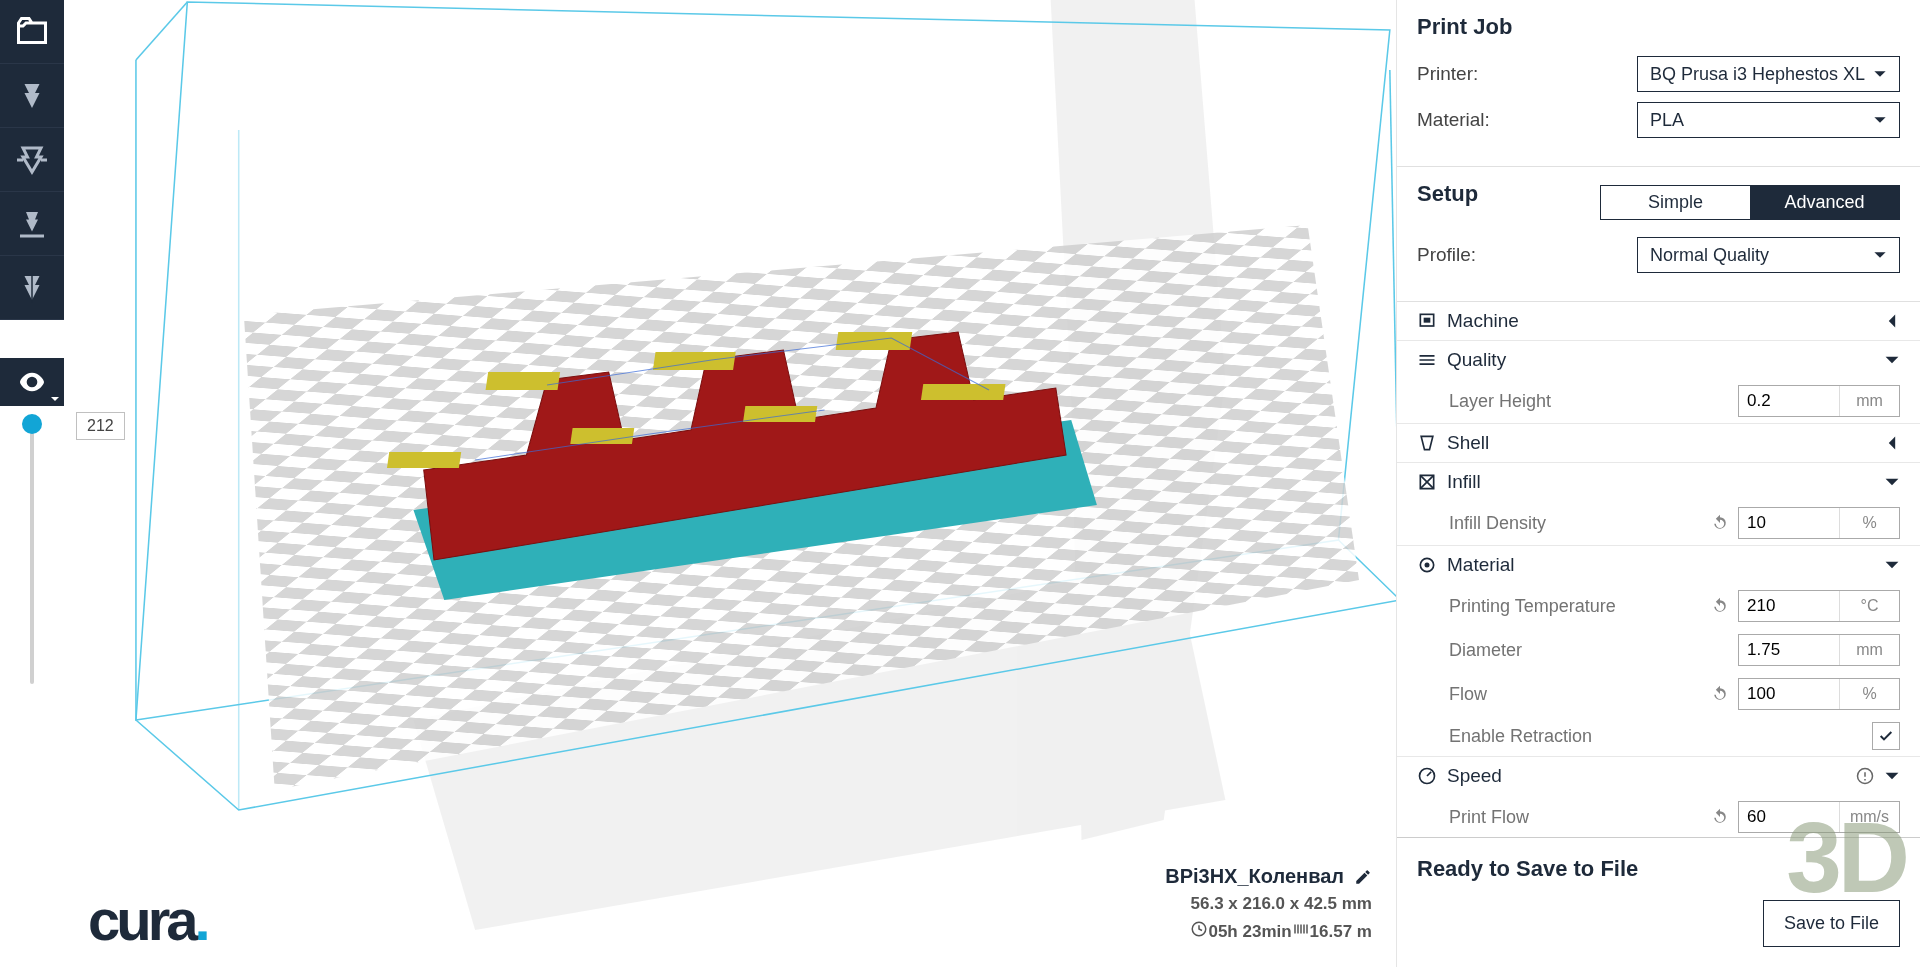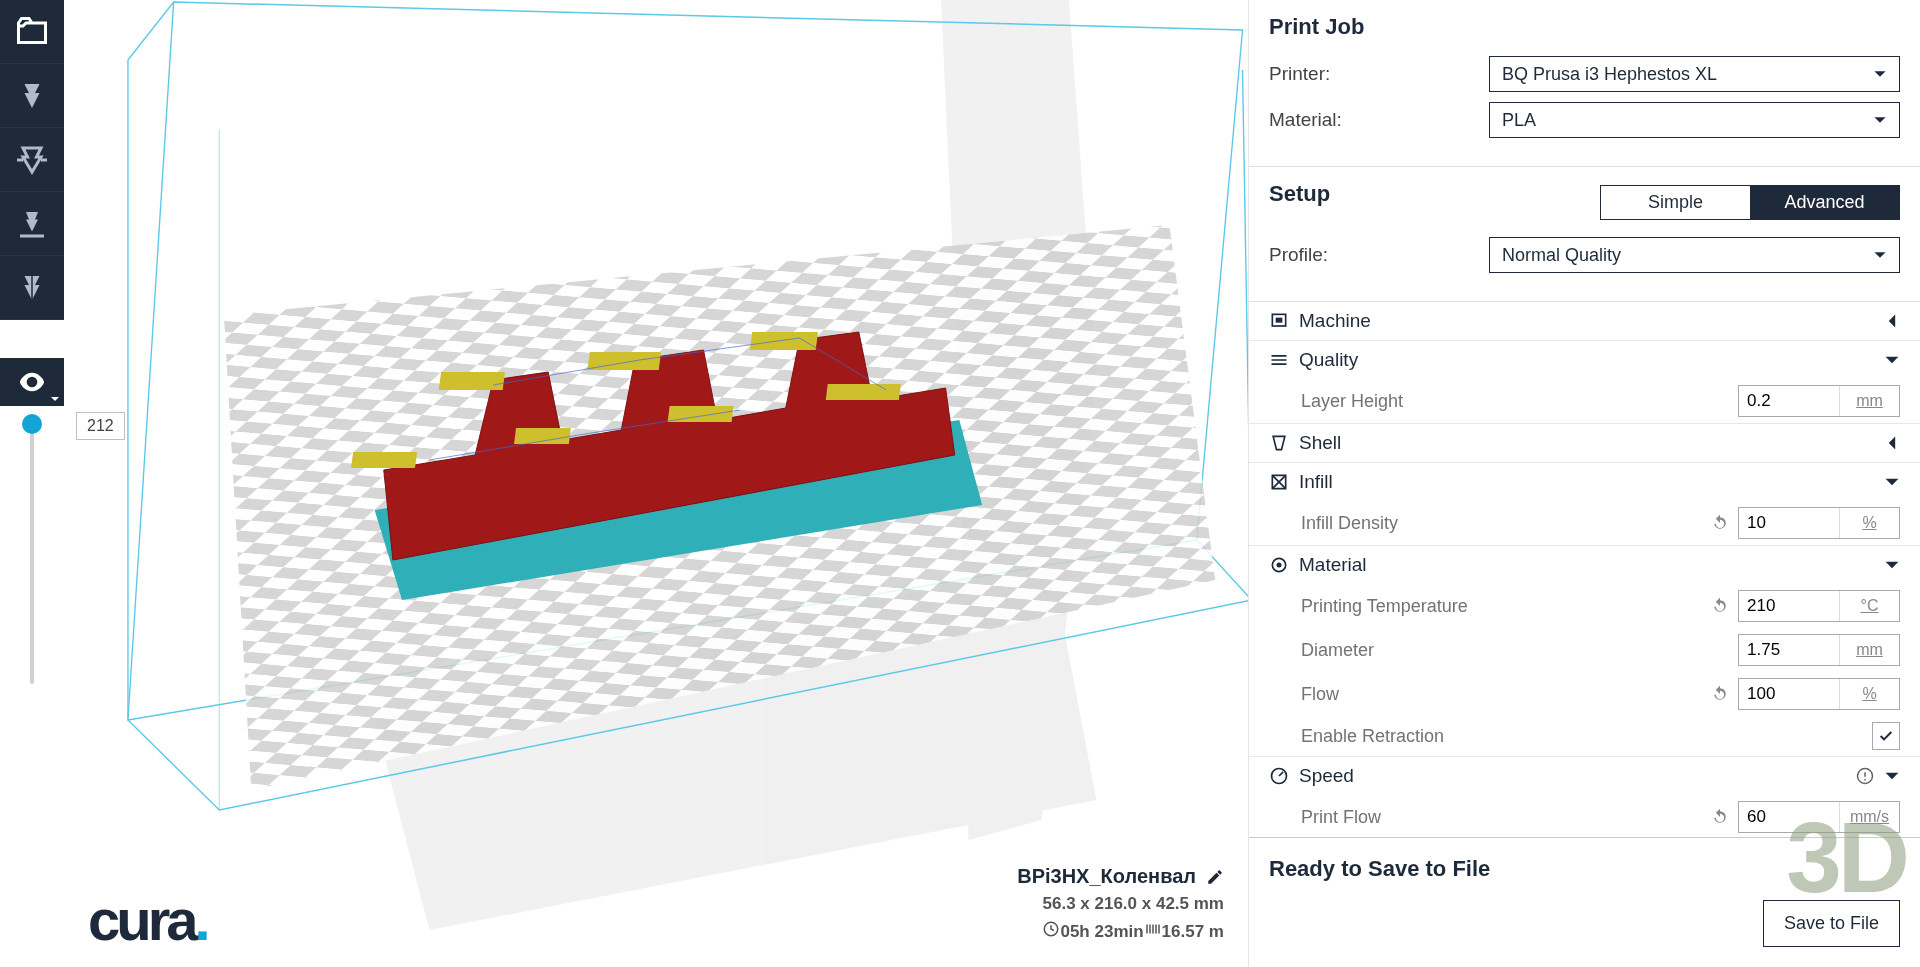--- a/index.html
+++ b/index.html
@@ -30,21 +30,21 @@
 .model-info .name { font-weight: 700; font-size: 20px; display: flex; align-items: center; justify-content: flex-end; gap: 10px; }
 .model-info .dims { font-size: 17px; margin-top: 6px; color: #555; font-weight: 600; }
 .model-info .stats { font-size: 17px; margin-top: 6px; color: #555; font-weight: 600; display: flex; gap: 0; justify-content: flex-end; align-items: center; }
 .pencil-icon { width: 18px; height: 18px; fill: #1e2a3a; cursor: pointer; }
 
 
 .cura-logo { position: absolute; left: 24px; bottom: 14px; font-size: 58px; font-weight: 700; letter-spacing: -4px; color: #1e2a3a; font-family: Arial, sans-serif; }
 .cura-logo .dot { color: #12a5d6; }
 
 
-.right-panel { width: 672px; background: #fff; border-left: 1px solid #e5e5e5; display: flex; flex-direction: column; font-size: 18px; color: #1e2a3a; position: relative; }
+.right-panel { width: 524px; background: #fff; border-left: 1px solid #e5e5e5; display: flex; flex-direction: column; font-size: 18px; color: #1e2a3a; position: relative; }
 .section { padding: 14px 20px 18px 20px; border-bottom: 1px solid #e0e0e0; }
 .section h2 { font-size: 22px; font-weight: 700; margin-bottom: 16px; color: #1e2a3a; }
 .row { display: flex; align-items: center; margin-bottom: 10px; gap: 10px; }
 .row label { width: 210px; font-size: 19px; color: #444; }
 .select, .combo { flex: 1; height: 36px; border: 1px solid #1e2a3a; display: flex; align-items: center; padding: 0 12px; justify-content: space-between; cursor: pointer; color: #1e2a3a; font-size: 18px; }
 .select .chev, .combo .chev { width: 14px; height: 14px; fill: #1e2a3a; }
 
 .mode-tabs { display: flex; width: 300px; border: 1px solid #1e2a3a; margin-left: auto; }
 .mode-tabs .tab { flex: 1; text-align: center; padding: 6px 0; cursor: pointer; font-size: 18px; }
 .mode-tabs .tab.active { background: #1e2a3a; color: #fff; }
@@ -60,21 +60,21 @@
 .cat-head .name { font-size: 19px; color: #1e2a3a; }
 .cat-head .rhs { display: flex; align-items: center; gap: 10px; }
 .cat-head .chev { width: 16px; height: 16px; fill: #1e2a3a; }
 .cat-head .warn { width: 18px; height: 18px; fill: #666; }
 
 .setting-row { display: flex; align-items: center; padding: 6px 20px 6px 52px; gap: 8px; }
 .setting-row .lbl { flex: 1; font-size: 18px; color: #737373; }
 .setting-row .reset { width: 20px; height: 20px; fill: #888; cursor: pointer; flex-shrink: 0; }
 .setting-row .field { width: 162px; height: 32px; border: 1px solid #aaa; display: flex; align-items: center; }
 .setting-row .field input { width: 100px; border: none; outline: none; padding: 0 8px; font-size: 17px; height: 100%; }
-.setting-row .field .unit { width: 62px; text-align: center; color: #888; font-size: 16px; border-left: 1px solid #ddd; height: 100%; display: flex; align-items: center; justify-content: center; text-decoration: underline; }
+.setting-row .field .unit { width: 62px; text-align: center; color: #888; font-size: 16px; border-left: 1px solid #ddd; height: 100%; display: flex; align-items: center; justify-content: center; }
 .setting-row .chk { width: 28px; height: 28px; border: 1px solid #aaa; display: flex; align-items: center; justify-content: center; cursor: pointer; }
 .setting-row .chk svg { width: 16px; height: 16px; fill: #1e2a3a; }
 
 
 .ready { padding: 18px 20px 10px 20px; border-top: 1px solid #ccc; }
 .ready h2 { font-size: 22px; font-weight: 700; }
 .ready-row { display: flex; justify-content: flex-end; padding: 8px 20px 20px 20px; }
 .save-btn { padding: 12px 20px; border: 1px solid #1e2a3a; font-size: 18px; cursor: pointer; background: #fff; color: #1e2a3a; }
 
 .right-panel .wm-3d { position: absolute; right: 14px; bottom: 52px; font-size: 100px; font-weight: 700; color: #8a9b7a; opacity: 0.55; pointer-events: none; letter-spacing: -4px; z-index: 30; }

